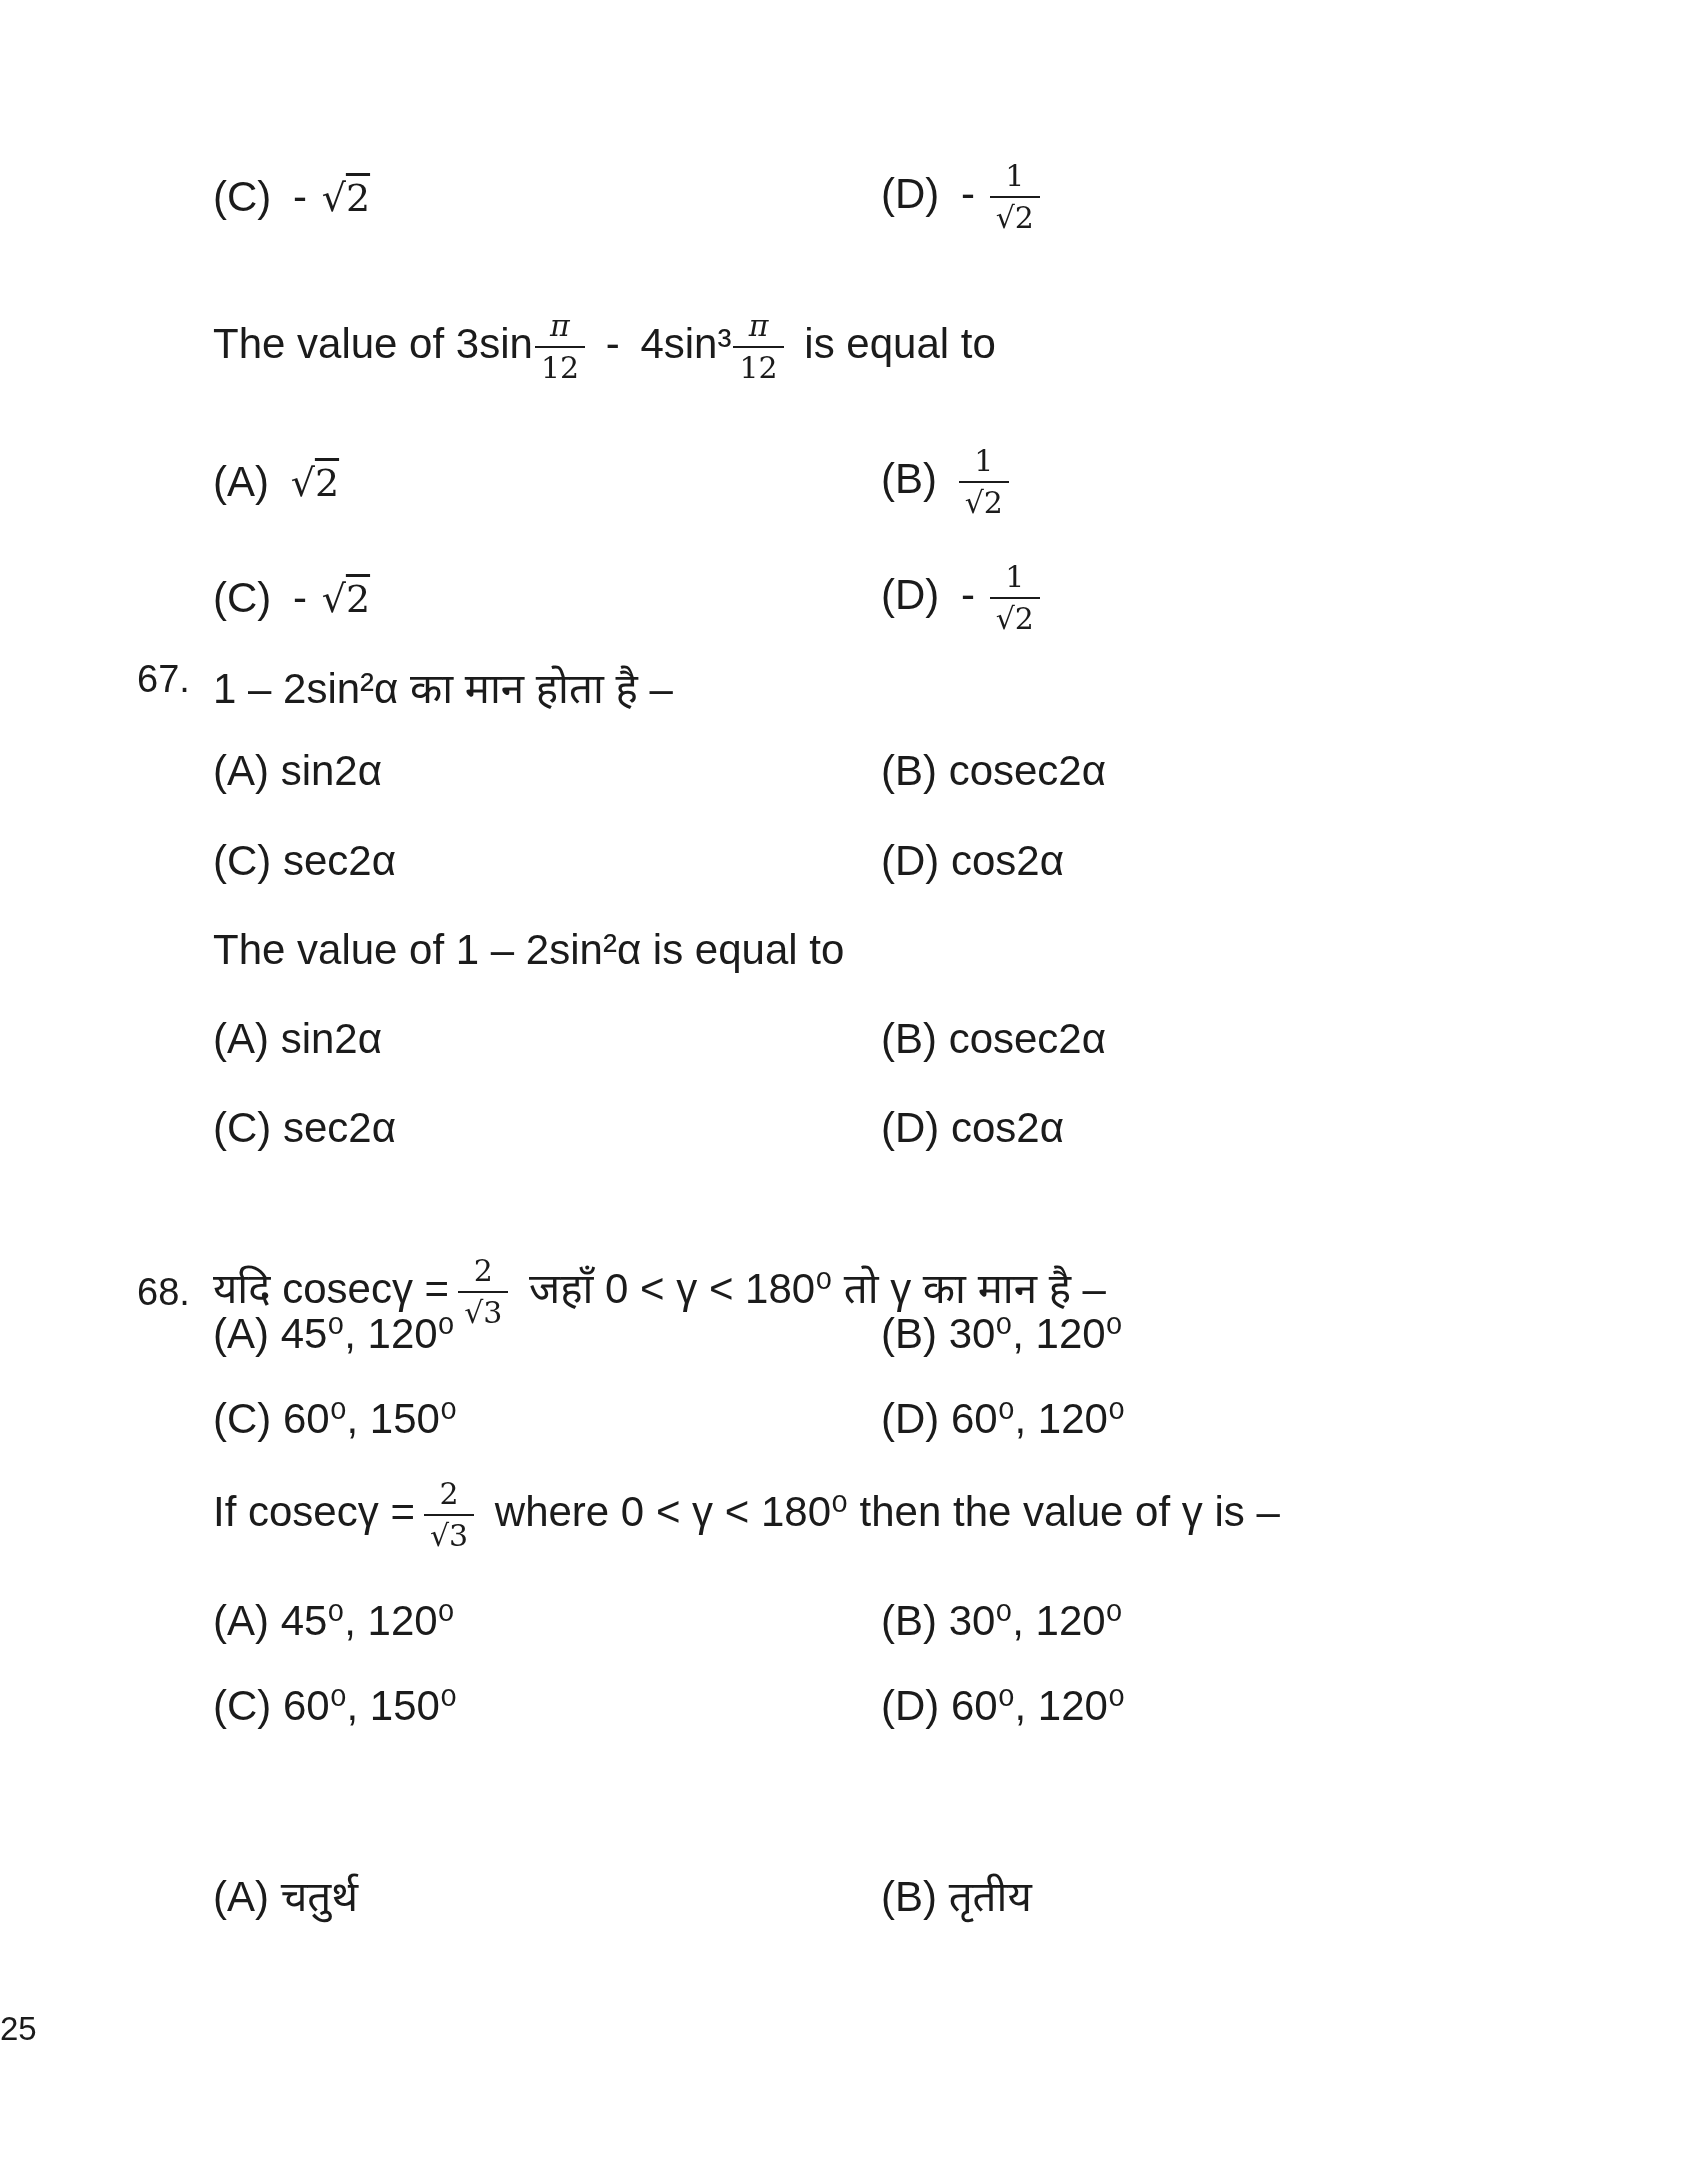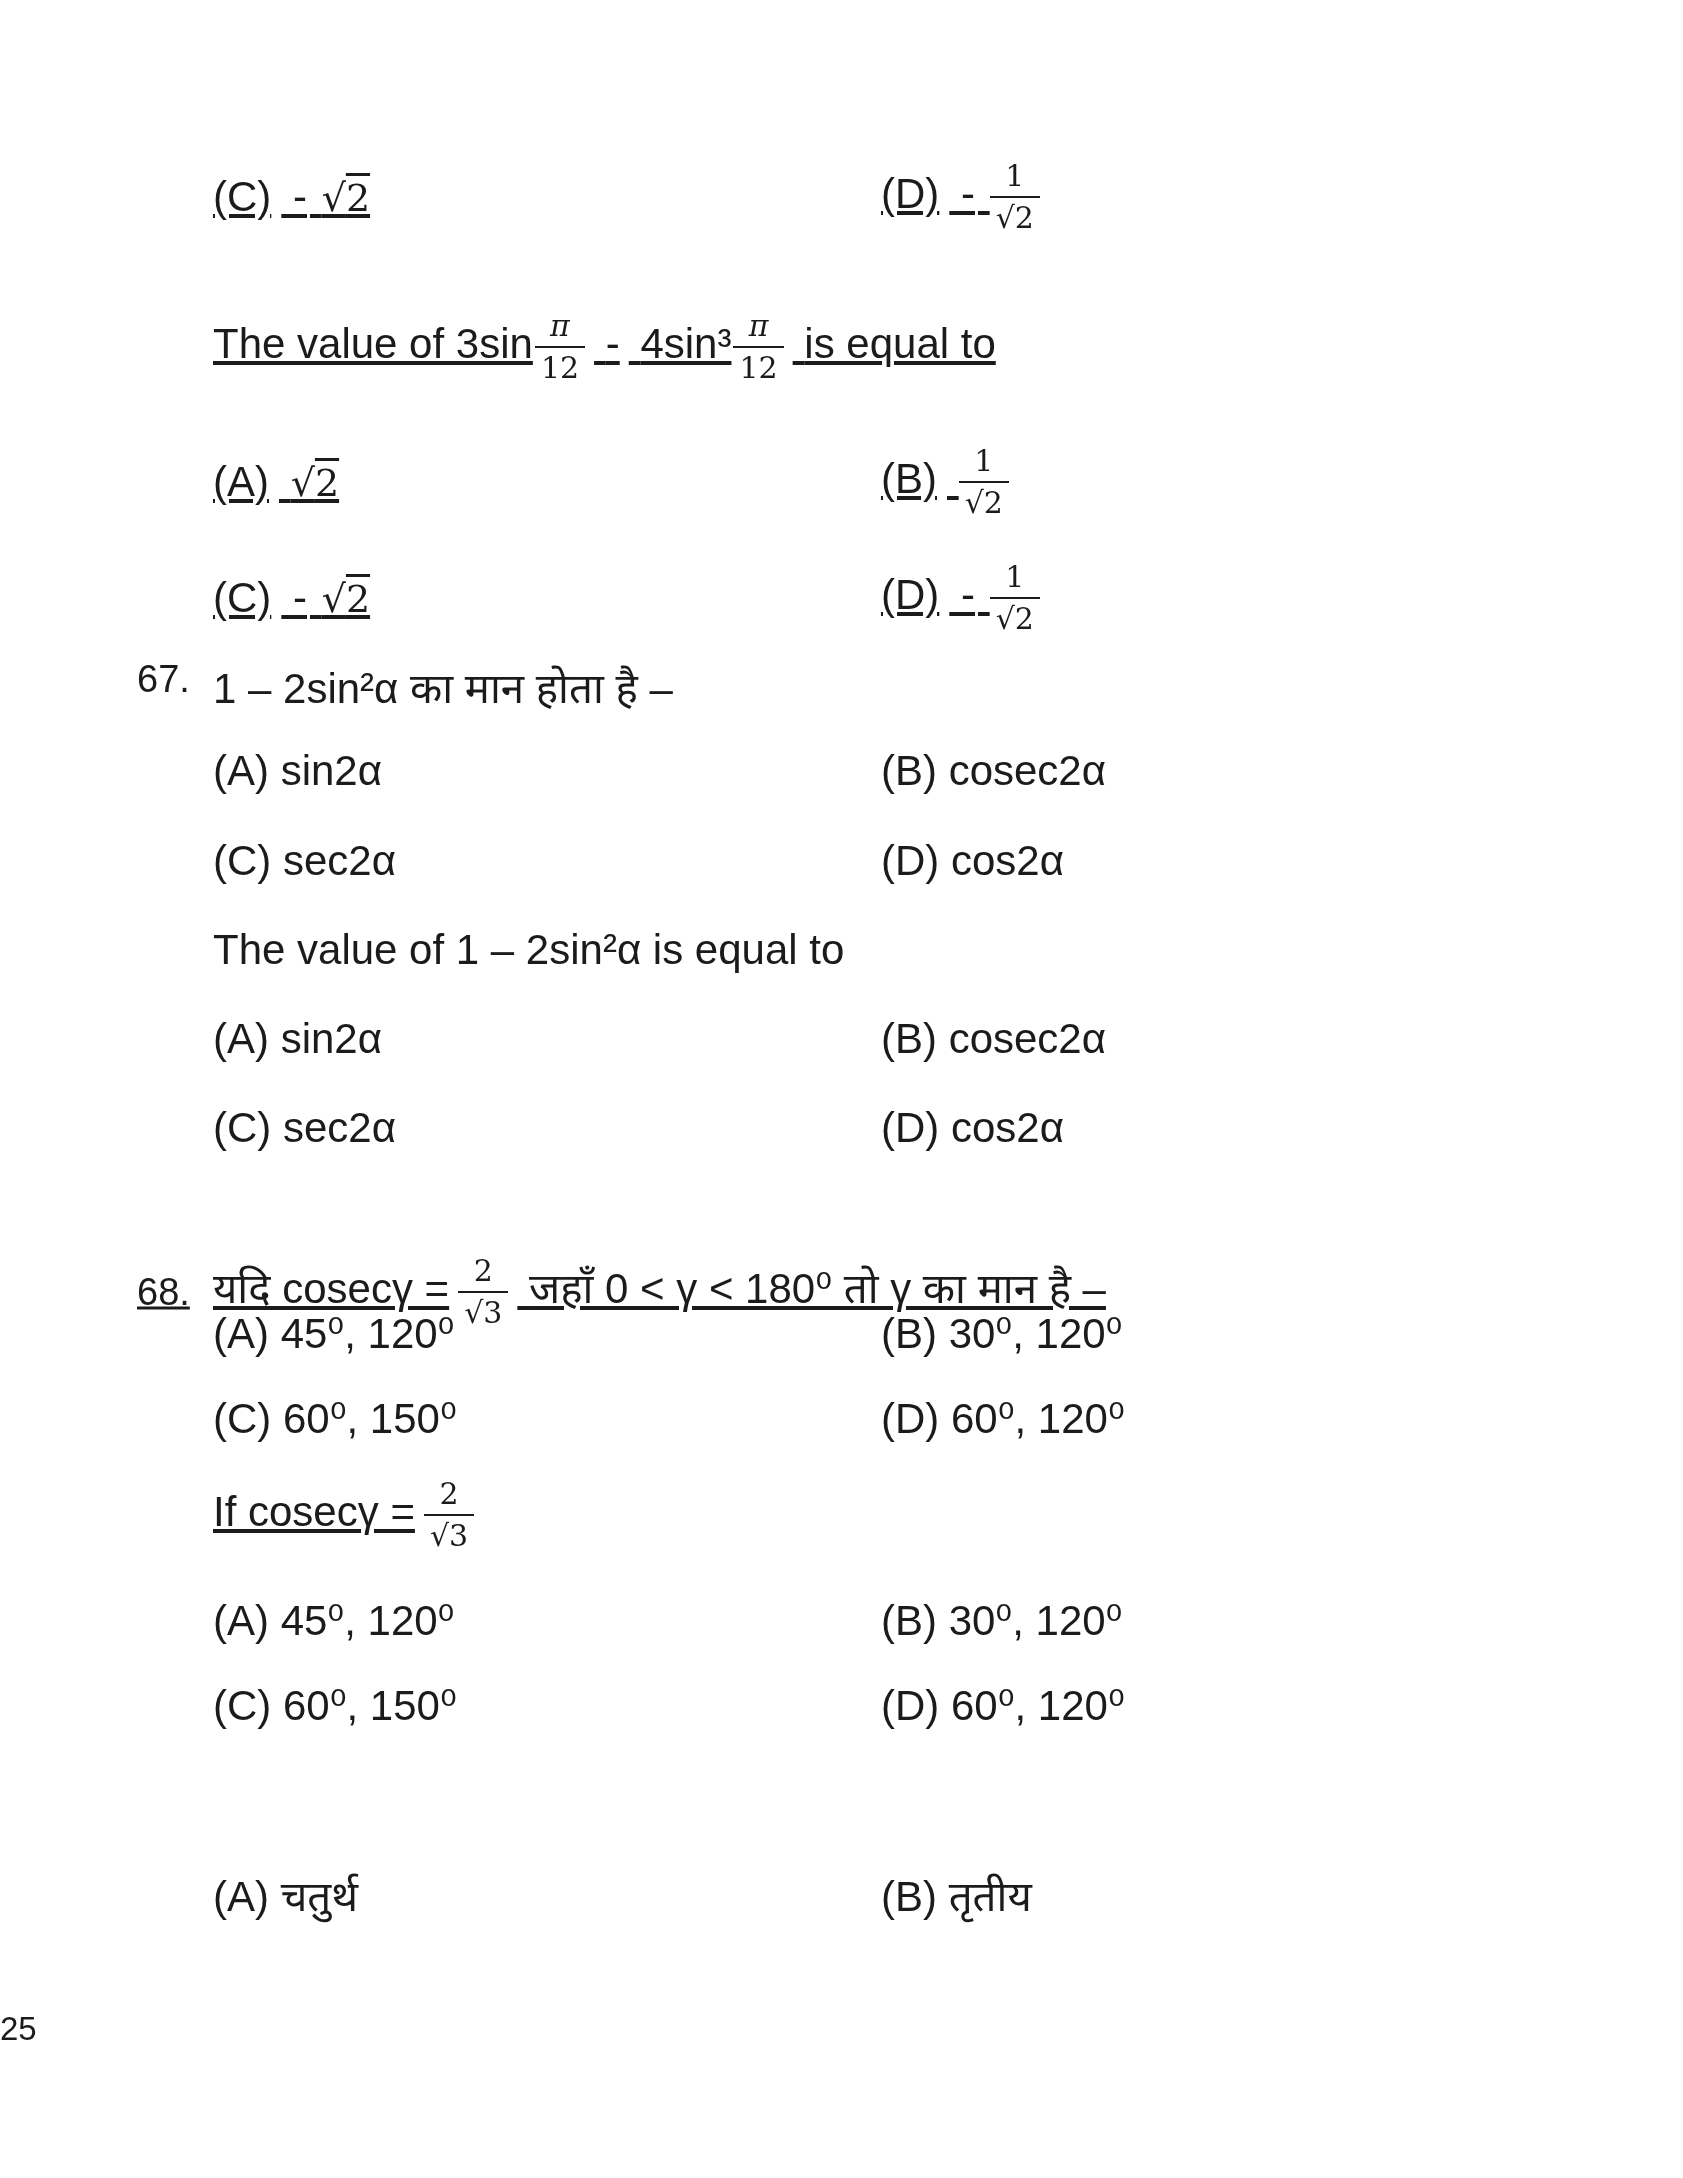--- a/index.html
+++ b/index.html
@@ -10,21 +10,21 @@
     color:#1b1b1b;
     font-family:"Liberation Sans","DejaVu Sans",sans-serif;
     font-size:42px;
     overflow:hidden;
   }
   .row{position:absolute;left:0;width:100%;height:59px;}
   .row.tall{height:115px;}
   .qnum{position:absolute;left:137px;font-size:38px;}
   .cA{position:absolute;left:213px;white-space:nowrap;}
   .cB{position:absolute;left:881px;white-space:nowrap;}
-  .vc{top:50%;transform:translateY(-50%);text-decoration:underline;}
+  .vc{top:50%;transform:translateY(-50%);}
   .opt > span{margin-right:10px;}
   .opt > span:last-child{margin-right:0;}
   .opt .minus{margin-right:3px;}
   .stem > span{margin-right:9px;}
   .stem > span:last-child{margin-right:0;}
   .tight{margin-right:2px !important;}
   
   .frac{
     display:inline-block;text-align:center;vertical-align:middle;
     line-height:1;font-family:"DejaVu Serif",serif;font-size:30px;
@@ -137,20 +137,21 @@
     <span class="cB">(B) 30⁰, 120⁰</span>
   </div>
   <div class="row" style="top:1394px">
     <span class="cA">(C) 60⁰, 150⁰</span>
     <span class="cB">(D) 60⁰, 120⁰</span>
   </div>
 
   <div class="row tall" style="top:1457px">
     <span class="cA vc stem">
       <span>If cosecγ =</span><span class="frac"><span class="num">2</span><span class="den"><span>√</span><span class="rv">3</span></span></span>
+      <span>where 0 &lt; γ &lt; 180⁰ then the value of γ is –</span>
     </span>
   </div>
 
   <div class="row" style="top:1596px">
     <span class="cA">(A) 45⁰, 120⁰</span>
     <span class="cB">(B) 30⁰, 120⁰</span>
   </div>
   <div class="row" style="top:1681px">
     <span class="cA">(C) 60⁰, 150⁰</span>
     <span class="cB">(D) 60⁰, 120⁰</span>

